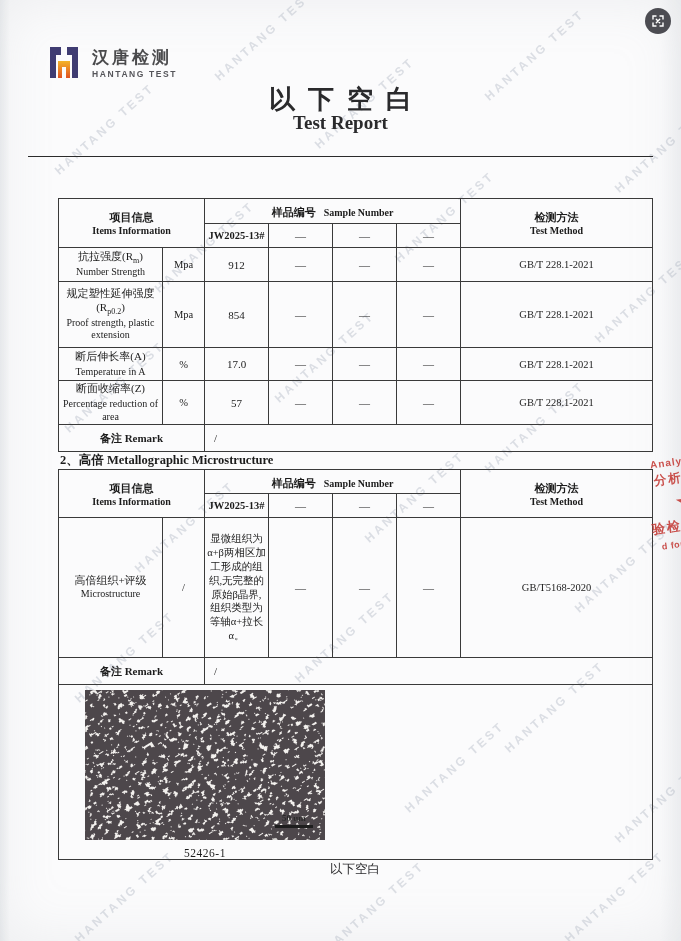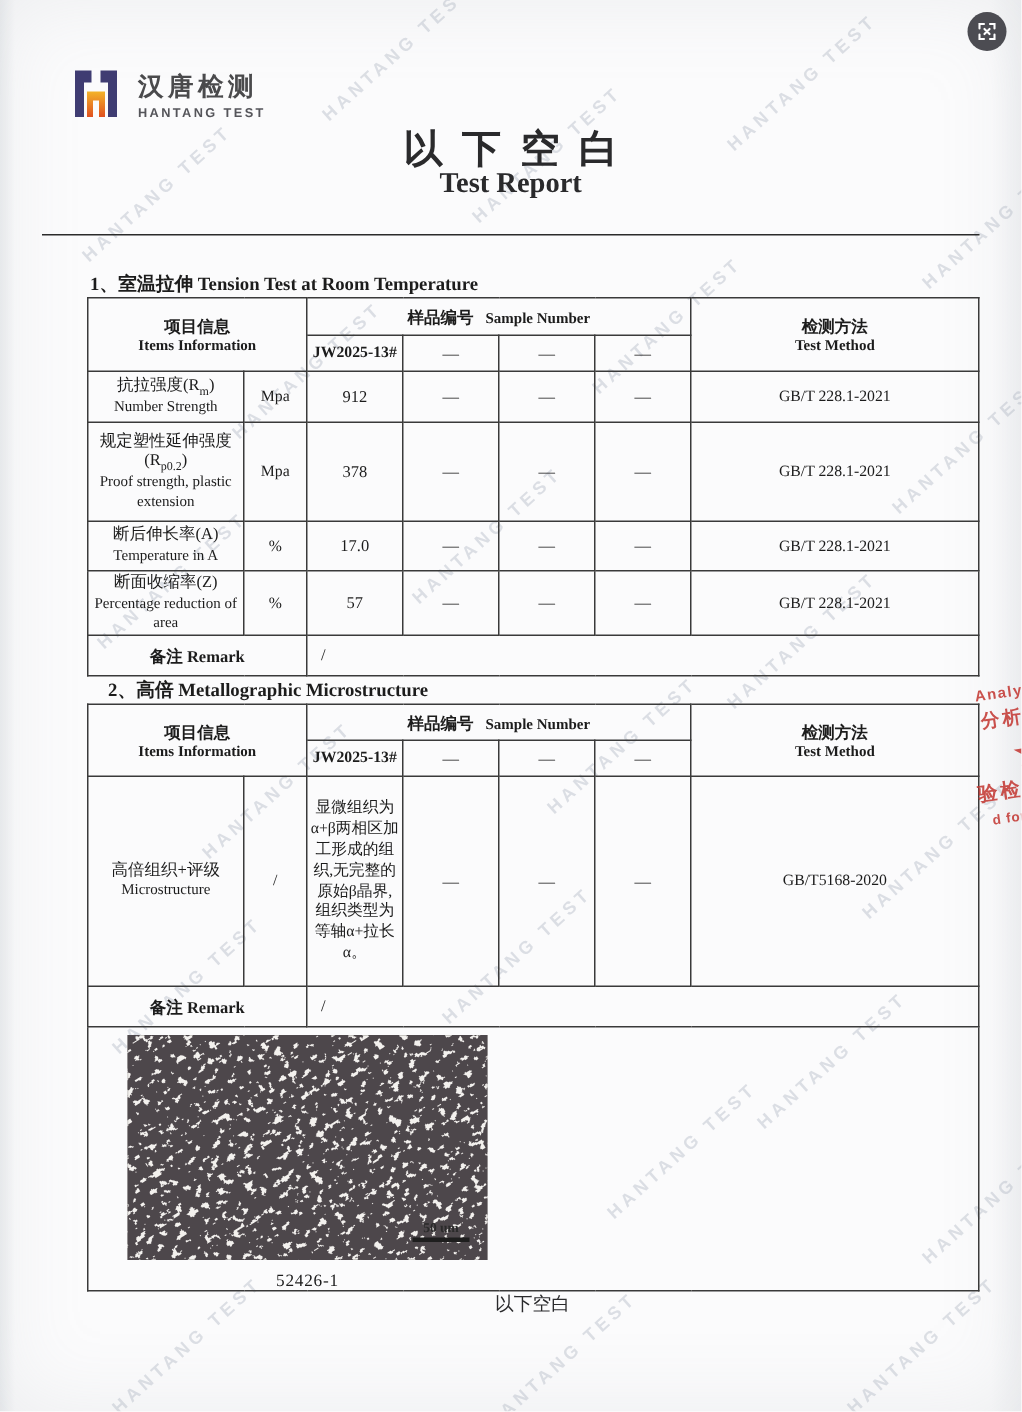--- a/index.html
+++ b/index.html
@@ -130,21 +130,20 @@
         <span class="cn" style="display:block">汉唐检测</span>
         <span class="en" style="display:block">HANTANG TEST</span>
       </span>
     </div>
 
     <div class="title-cn">以下空白</div>
     <div class="title-en">Test Report</div>
 
     <div class="meta-rule"></div>
 
-    <div class="sec-head" style="left:60px;top:181px">1、室温拉伸 Tension Test at Room Temperature</div>
 
     <table class="rpt" style="left:58px;top:198px">
       <colgroup>
         <col style="width:104px">
           <col style="width:42px">
           <col style="width:64px">
         <col style="width:64px">
           <col style="width:64px">
           <col style="width:64px">
           <col style="width:192px">
@@ -181,21 +180,21 @@
         <td class="dash">—</td>
         <td class="dash">—</td>
         <td class="method">GB/T 228.1-2021</td>
       </tr>
       <tr style="height:66px">
         <td class="itemcell">
           <span>规定塑性延伸强度(R</span><sub>p0.2</sub><span>)</span>
           <span class="en">Proof strength, plastic extension</span>
         </td>
         <td class="unit">Mpa</td>
-        <td class="val">378</td>
+        <td class="val">854</td>
         <td class="dash">—</td>
         <td class="dash">—</td>
         <td class="dash">—</td>
         <td class="method">GB/T 228.1-2021</td>
       </tr>
       <tr style="height:33px">
         <td class="itemcell">
           <span>断后伸长率(</span><sub></sub><span>A)</span>
           <span class="en">Temperature in A</span>
         </td>
@@ -218,21 +217,21 @@
         <td class="dash">—</td>
         <td class="method">GB/T 228.1-2021</td>
       </tr>
       <tr style="height:27px">
         <td colspan="2" class="remark-l">备注 Remark</td>
         <td colspan="5" class="remark-v">/</td>
       </tr>
     </tbody>
       </table>
 
-    <div class="sec-head" style="left:72px;top:452px">2、高倍 Metallographic Microstructure</div>
+    <div class="sec-head" style="left:60px;top:452px">2、高倍 Metallographic Microstructure</div>
 
     <table class="rpt" style="left:58px;top:469px">
       <colgroup>
         <col style="width:104px">
           <col style="width:42px">
           <col style="width:64px">
         <col style="width:64px">
           <col style="width:64px">
           <col style="width:64px">
           <col style="width:192px">

